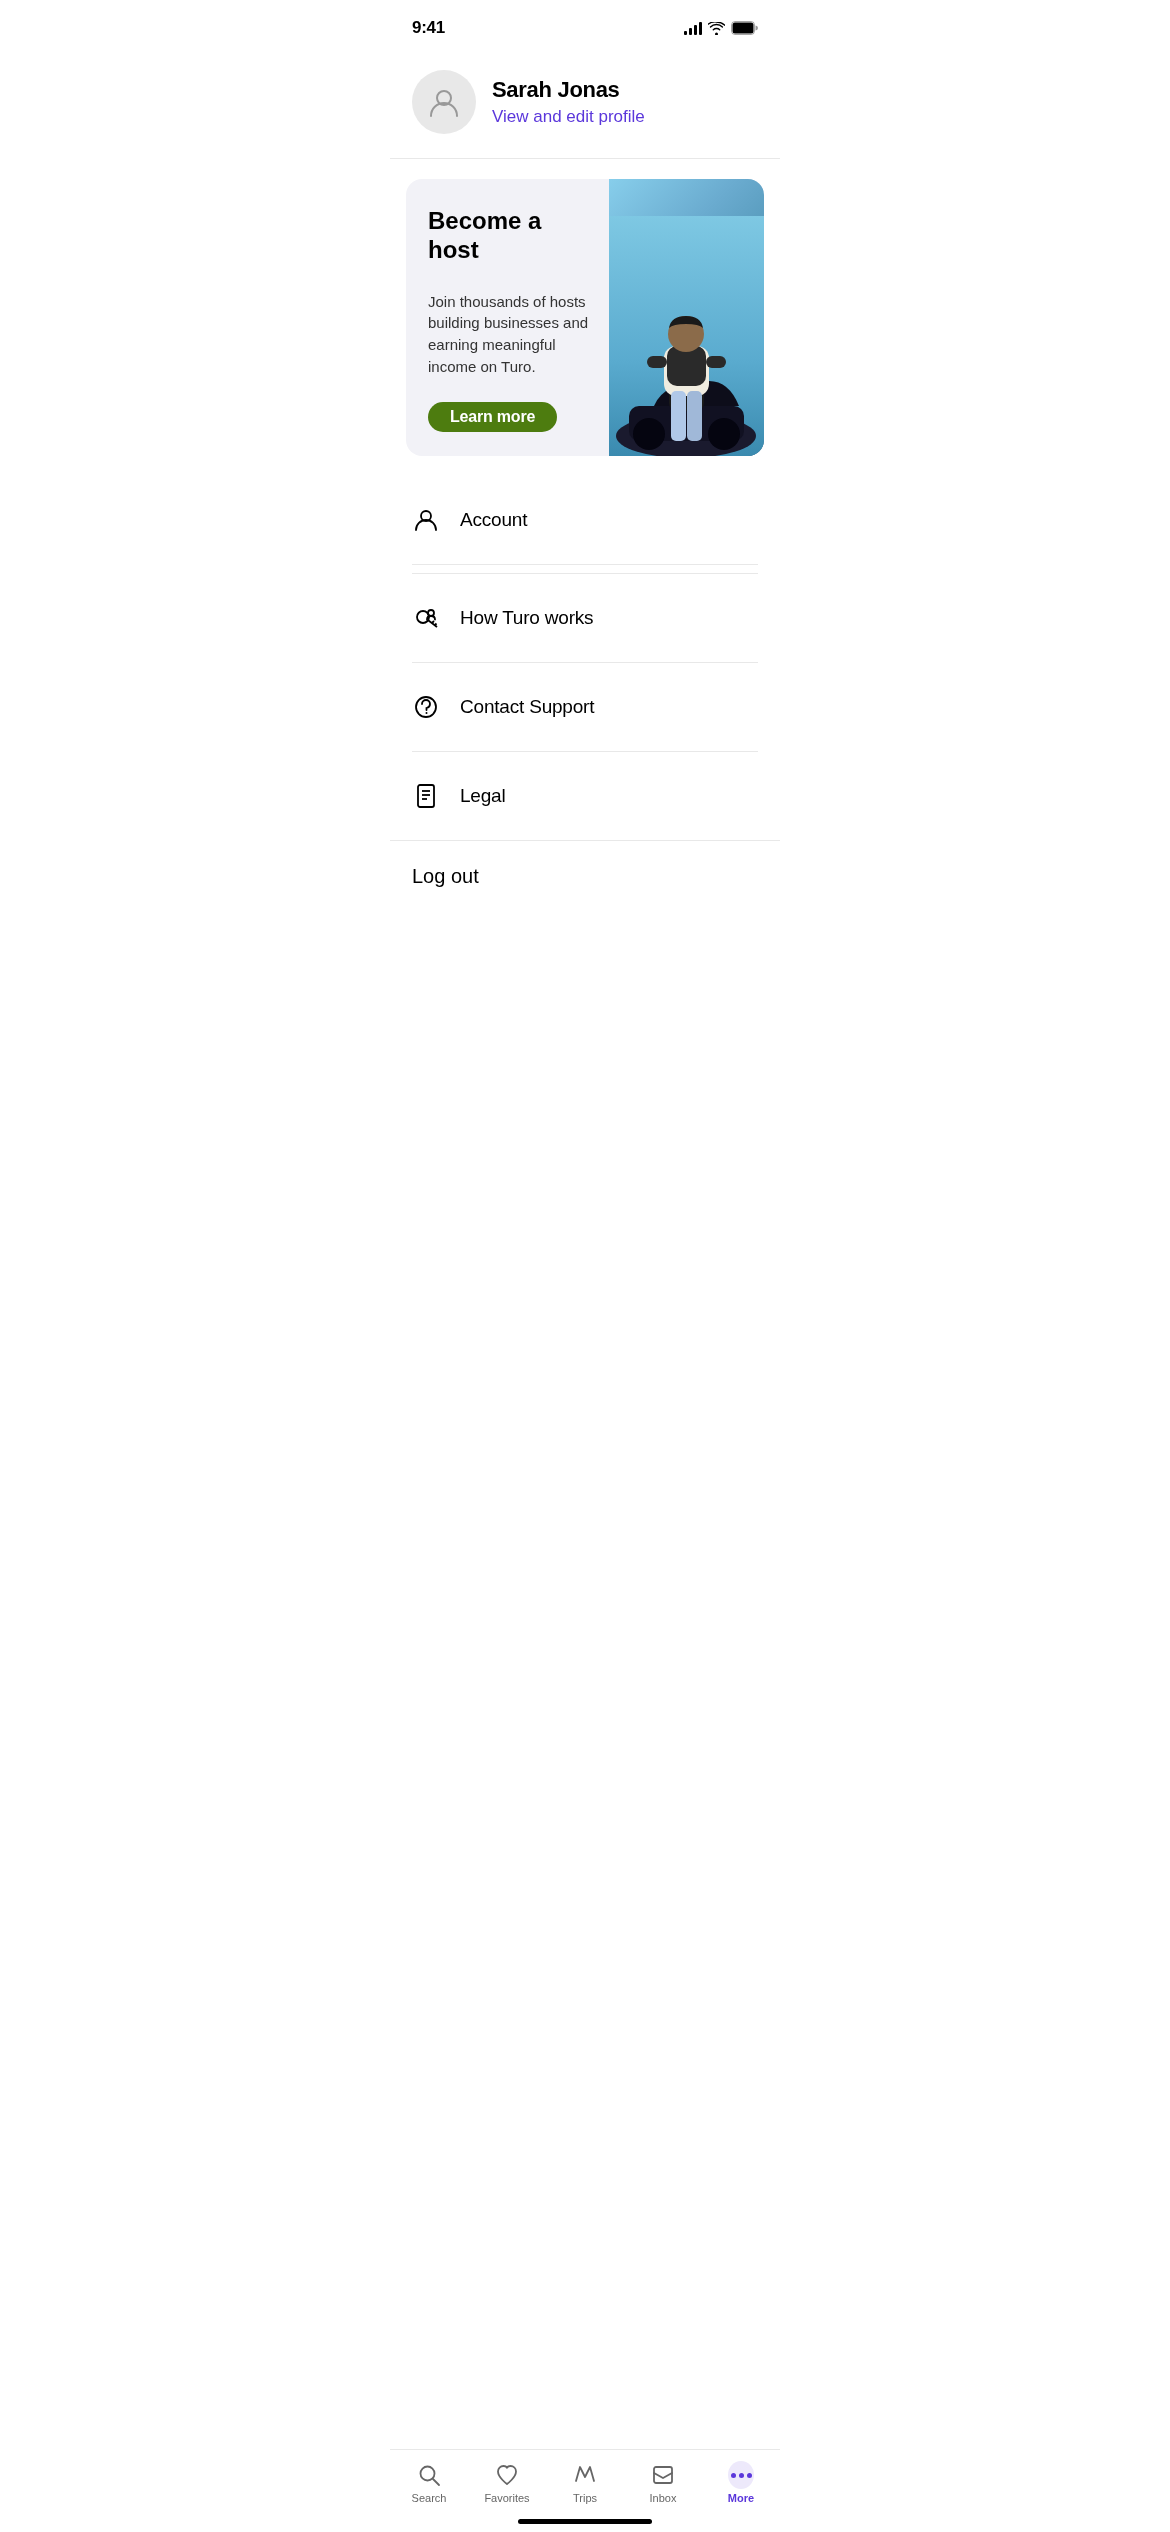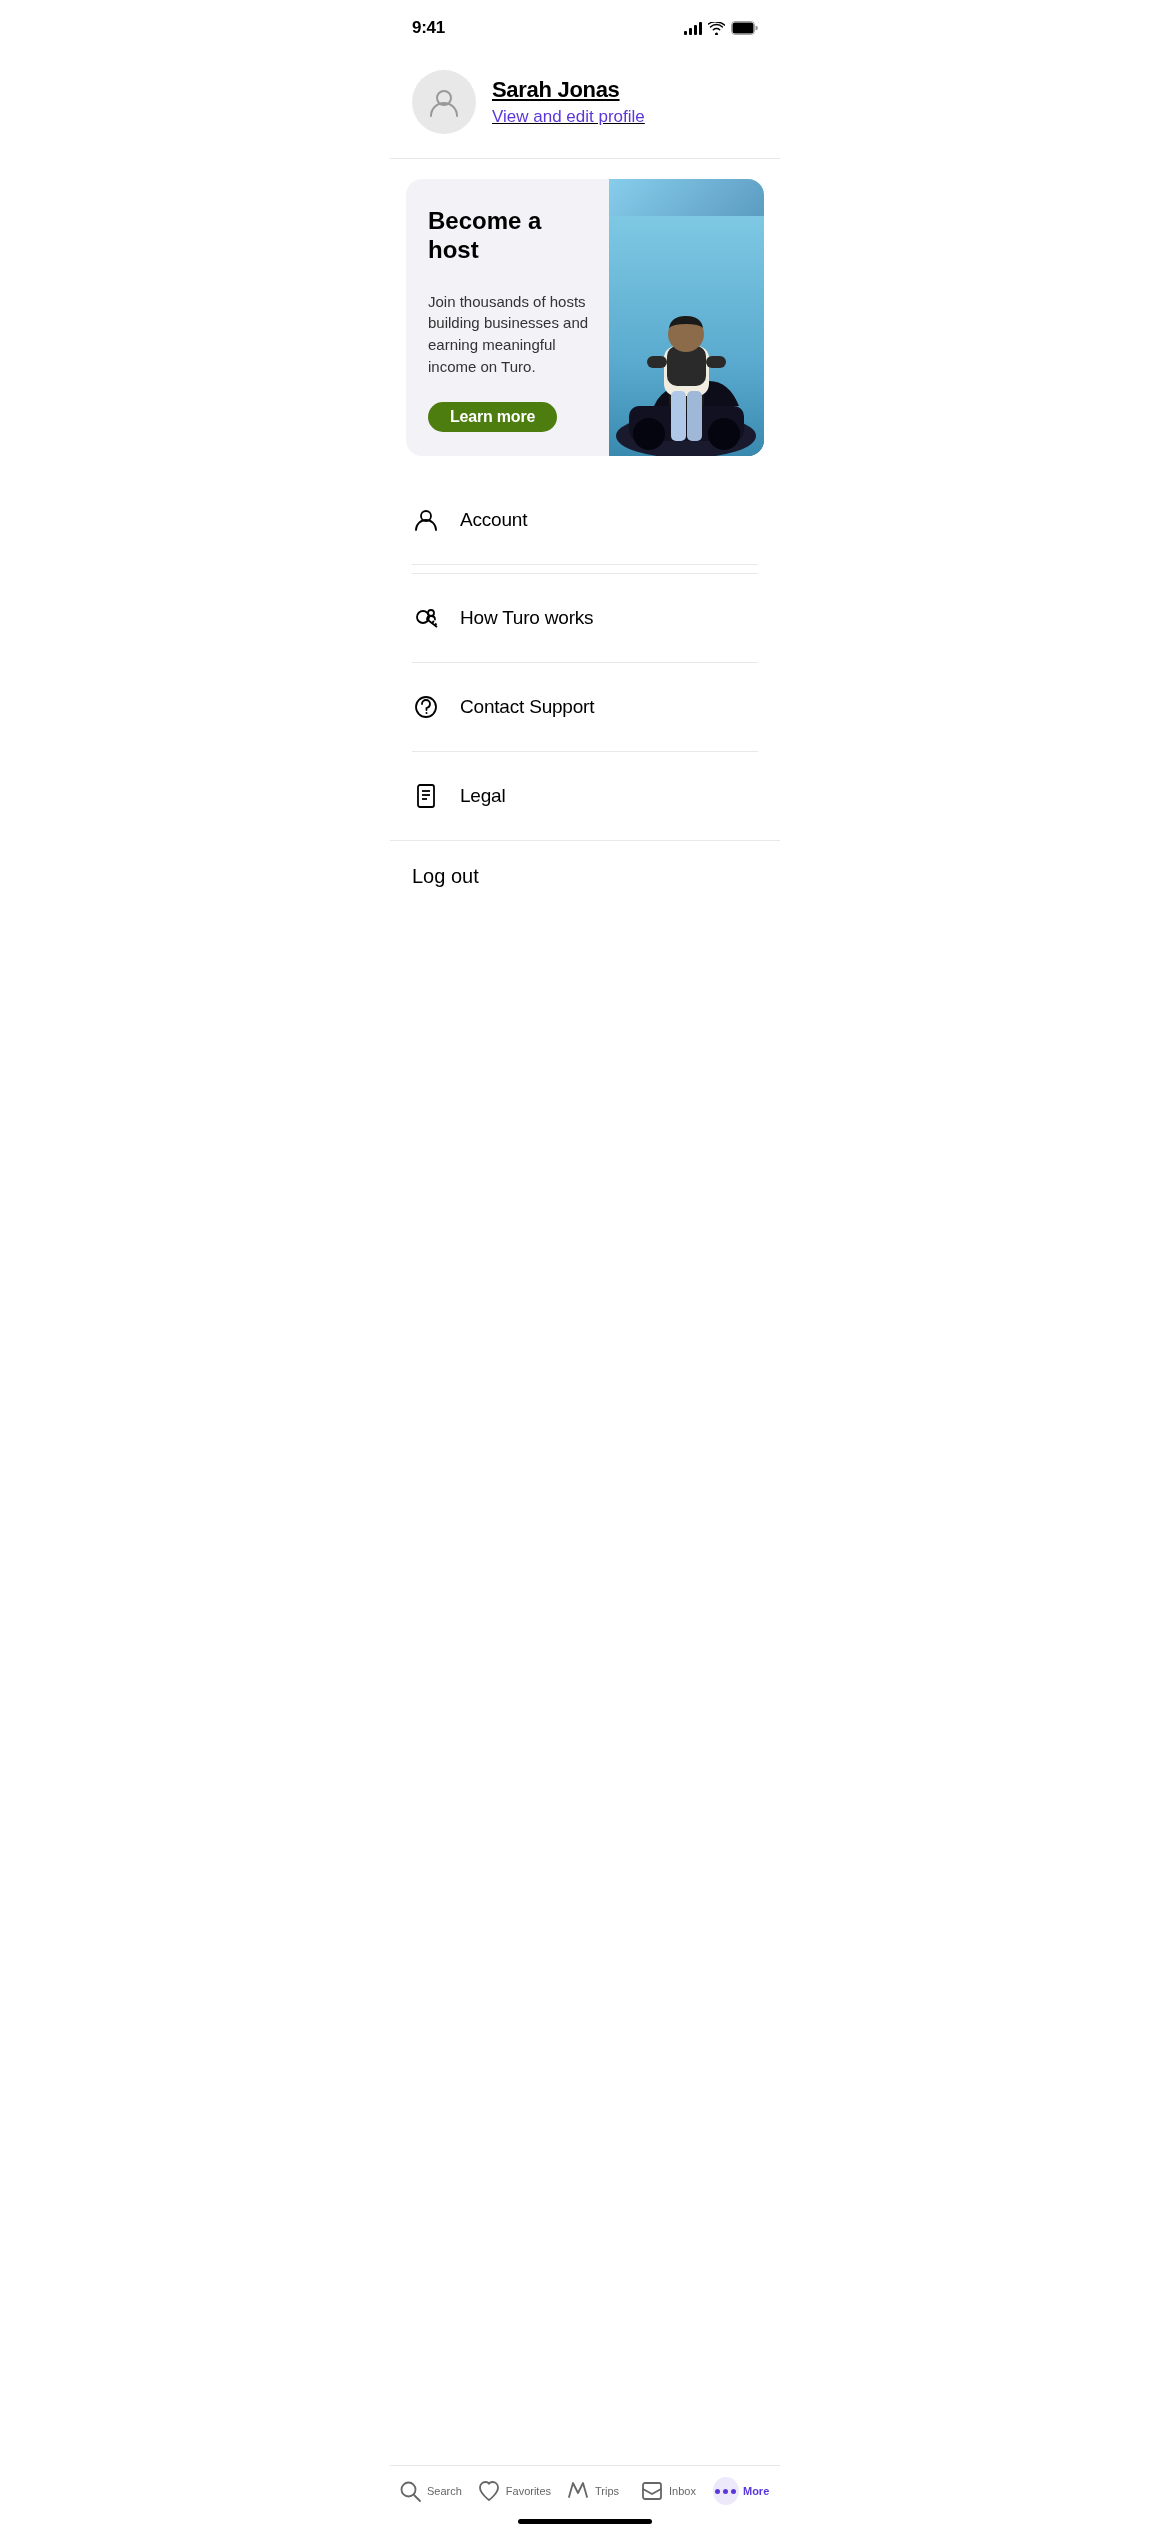--- a/index.html
+++ b/index.html
@@ -58,21 +58,20 @@
     .wifi-icon svg, .battery-icon svg {
       display: block;
     }
 
     
     .profile-section {
       display: flex;
       align-items: center;
       padding: 20px 22px 24px 22px;
       gap: 16px;
-      text-decoration: underline;
     }
 
     .avatar {
       width: 64px;
       height: 64px;
       border-radius: 50%;
       background: #e8e8e8;
       display: flex;
       align-items: center;
       justify-content: center;
@@ -234,21 +233,21 @@
       background: #fff;
       border-top: 1px solid #e8e8e8;
       display: flex;
       align-items: center;
       justify-content: space-around;
       padding: 12px 0 28px 0;
     }
 
     .tab-item {
       display: flex;
-      flex-direction: row;
+      flex-direction: column;
       align-items: center;
       gap: 4px;
       cursor: pointer;
       min-width: 60px;
     }
 
     .tab-icon {
       width: 26px;
       height: 26px;
       display: flex;

